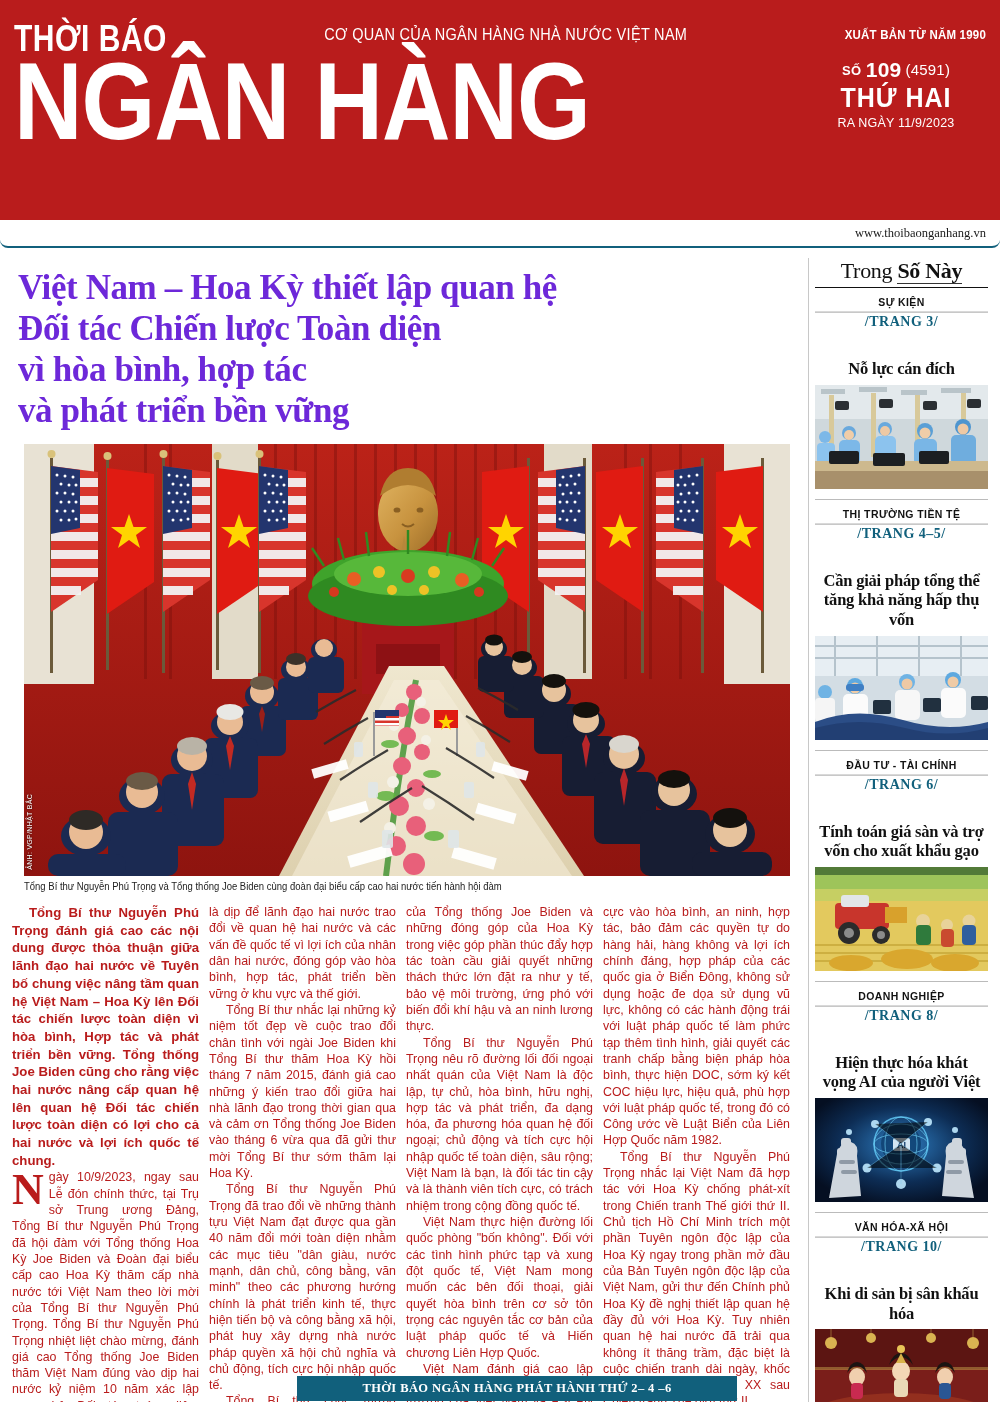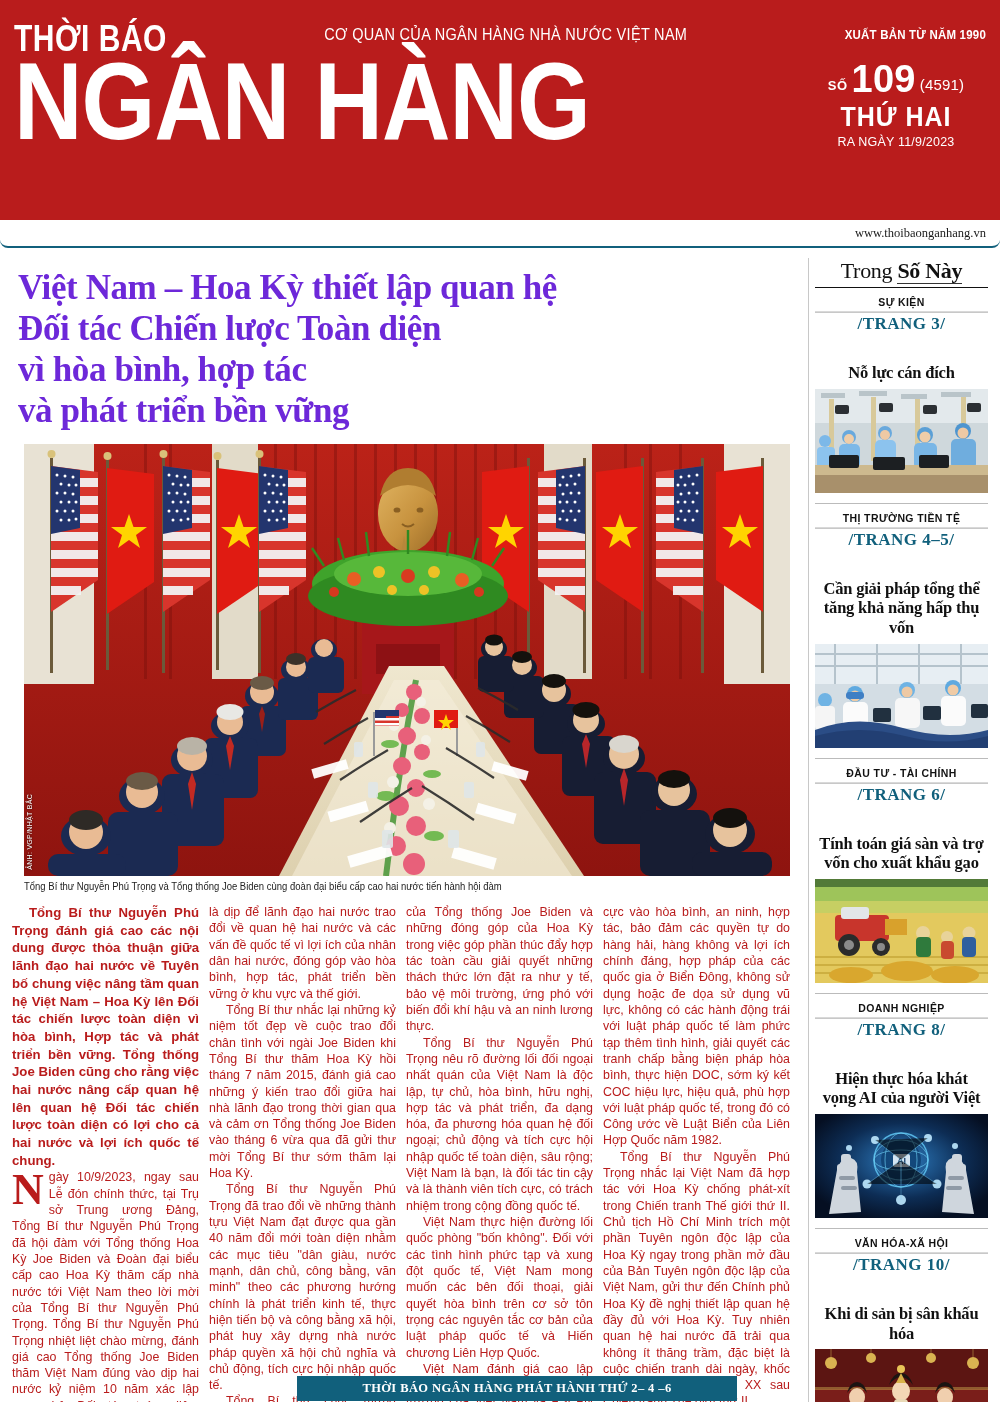--- a/index.html
+++ b/index.html
@@ -65,21 +65,21 @@
     transform-origin: left top;
     margin-top: 2px;
   }
   .mh-issue {
     text-align: center;
     font-family: "Liberation Sans", sans-serif;
     padding-top: 12px;
     min-width: 180px;
   }
   .mh-issue-line1 { font-size: 14px; letter-spacing:0.2px; white-space:nowrap; }
-  .mh-issue-line1 .num { font-size: 38px; font-weight: bold; vertical-align: -2px; }
+  .mh-issue-line1 .num { font-size: 21px; font-weight: bold; vertical-align: -2px; }
   .mh-issue-line1 .paren { font-size: 15px; }
   .mh-issue-line1 .so { font-size: 13px; font-weight:bold; letter-spacing:0.5px;}
   .mh-issue-day {
     font-size: 25px; font-weight: bold; letter-spacing: 1px;
     margin-top: 1px; white-space: nowrap; transform: scaleY(1.1);
   }
   .mh-issue-date {
     font-size: 12.5px; margin-top: 4px; white-space: nowrap; letter-spacing: 0.2px;
   }
   .website-bar {
@@ -194,21 +194,21 @@
     letter-spacing: 0.4px;
     color: #111;
     padding-bottom: 3px;
     border-bottom: 0.8px solid #aaa;
     transform: scaleY(1.08);
   }
   .rail-page {
     text-align: center;
     font-family: "Liberation Serif", serif;
     font-weight: bold;
-    font-size: 17px;
+    font-size: 14px;
     letter-spacing: 0.5px;
     color: #11607c;
     padding: 2px 0 4px 0;
   }
   .rail-head {
     text-align: center;
     font-family: "Liberation Serif", serif;
     font-weight: bold;
     font-size: 16.5px;
     line-height: 1.19;

